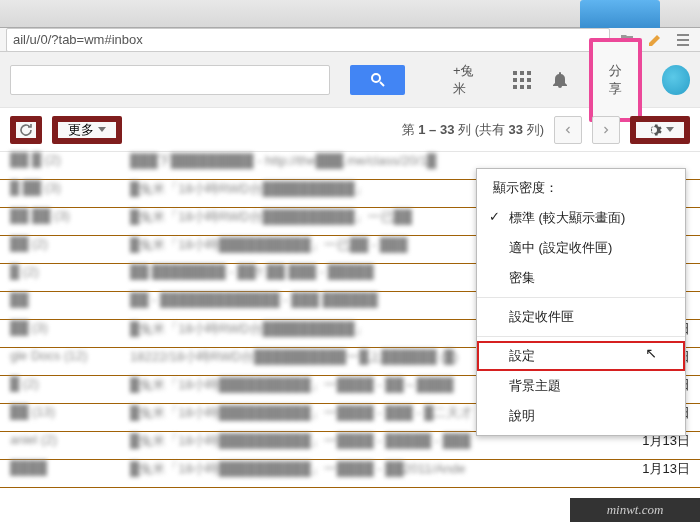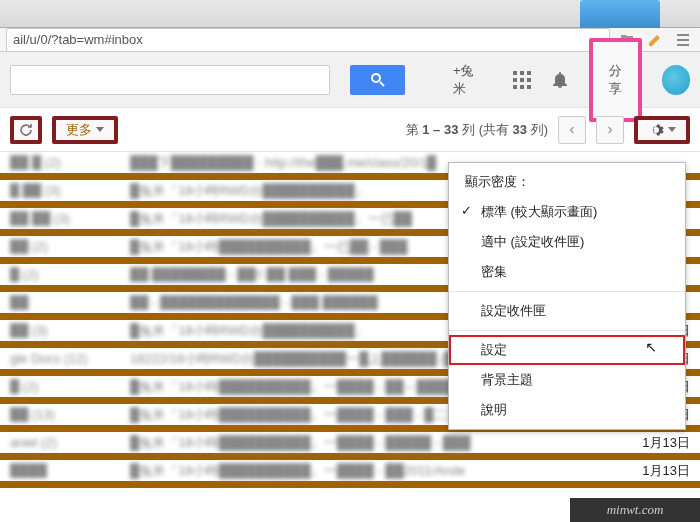--- a/index.html
+++ b/index.html
@@ -17,33 +17,33 @@
 .search-box { flex: 0 0 320px; height: 30px; border: 1px solid #ccc; border-radius: 2px; background: #fff; }
 .search-btn { width: 58px; height: 30px; background: #4285f4; border: none; border-radius: 2px; display: flex; align-items: center; justify-content: center; }
 .spacer { flex: 1; }
 .top-link { font-size: 13px; color: #555; padding: 0 8px; }
 .apps-icon { width: 18px; height: 18px; }
 .bell-icon { color: #737373; }
 .share-btn { font-size: 13px; color: #555; padding: 20px 10px; border: 4px solid #ec4899; border-radius: 2px; background: #f8f8f8; }
 .avatar { width: 30px; height: 30px; border-radius: 50%; background: radial-gradient(circle at 40% 40%, #5bc9e8, #2a9fc9); }
 
 .toolbar { height: 44px; display: flex; align-items: center; padding: 0 10px; gap: 10px; border-bottom: 1px solid #e5e5e5; }
-.tb-btn { height: 28px; padding: 0 10px; border: 4px solid #7f1d1d; border-radius: 2px; background: #f8f8f8; font-size: 13px; color: #a16207; display: flex; align-items: center; gap: 4px; }
+.tb-btn { height: 28px; padding: 0 10px; border: 6px solid #7f1d1d; border-radius: 2px; background: #f8f8f8; font-size: 13px; color: #000000; display: flex; align-items: center; gap: 4px; }
 .tb-refresh { width: 32px; justify-content: center; padding: 0; }
 .pagination { margin-left: auto; font-size: 13px; color: #555; }
 .pag-btn { width: 28px; height: 28px; border: 1px solid #ccc; background: #f8f8f8; display: flex; align-items: center; justify-content: center; color: #888; }
 .gear-btn { position: relative; }
 
 .mail-list { }
-.mail-row { height: 28px; display: flex; align-items: center; padding: 0 10px; border-bottom: 7px solid #a16207; font-size: 13px; }
+.mail-row { height: 28px; display: flex; padding: 0 10px; border-bottom: 1px solid #a16207; font-size: 13px; }
 .mail-sender { width: 120px; color: #888; filter: blur(2px); white-space: nowrap; overflow: hidden; }
 .mail-subject { flex: 1; color: #888; filter: blur(2px); white-space: nowrap; overflow: hidden; }
 .mail-date { width: 70px; color: #222; font-size: 13px; text-align: right; }
 
-.settings-menu { position: absolute; top: 162px; right: 14px; width: 238px; background: #fff; border: 1px solid #bbb; box-shadow: 0 2px 6px rgba(0,0,0,.25); font-size: 13px; z-index: 10; }
+.settings-menu { position: absolute; top: 168px; right: 14px; width: 210px; background: #fff; border: 1px solid #bbb; box-shadow: 0 2px 6px rgba(0,0,0,.25); font-size: 13px; z-index: 10; }
 .menu-section { padding: 4px 0; border-bottom: 1px solid #e5e5e5; }
 .menu-section:last-child { border-bottom: none; }
 .menu-header { padding: 6px 16px; color: #222; }
 .menu-item { padding: 6px 16px 6px 32px; color: #222; position: relative; cursor: pointer; }
 .menu-item.checked::before { content: "✓"; position: absolute; left: 12px; }
 .menu-item.highlighted { border: 2px solid #d62020; padding: 4px 14px 4px 30px; }
 .cursor { position: absolute; right: 26px; top: 2px; font-size: 14px; }
 
 .watermark { position: absolute; right: 0; bottom: 0; width: 130px; height: 24px; background: #333; color: #ccc; font-style: italic; font-family: Georgia, serif; font-size: 13px; display: flex; align-items: center; justify-content: center; }
 

